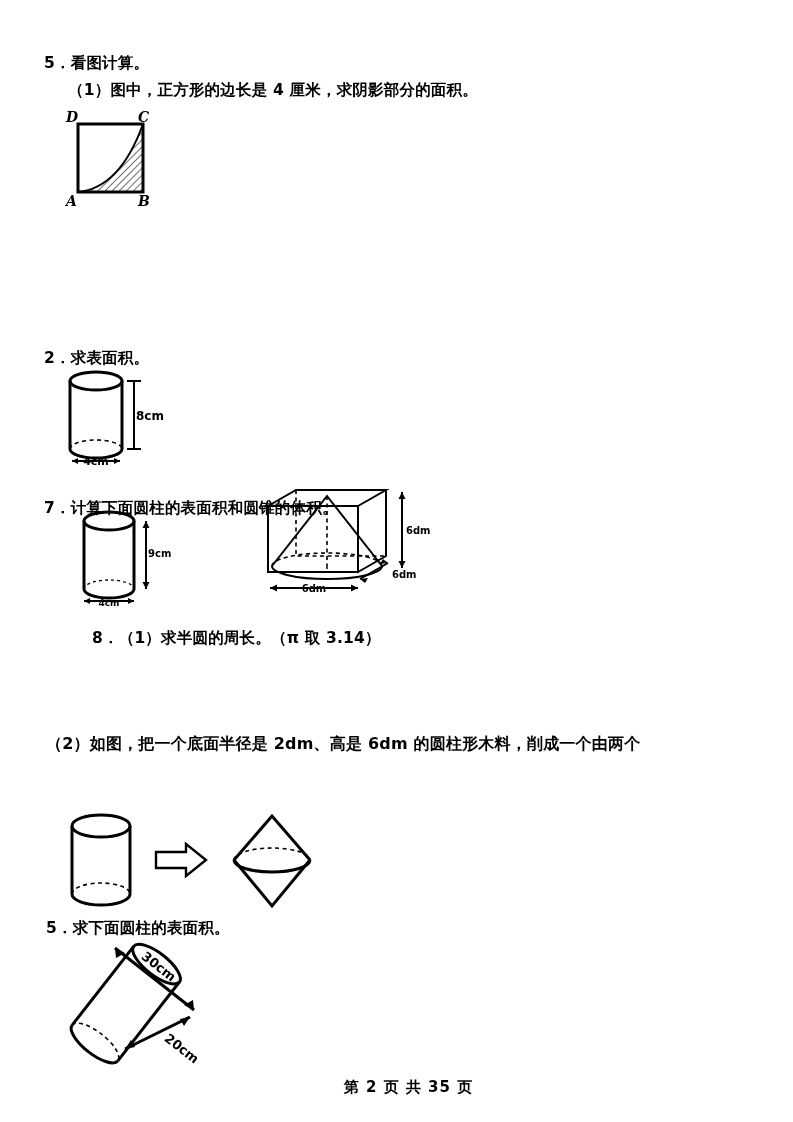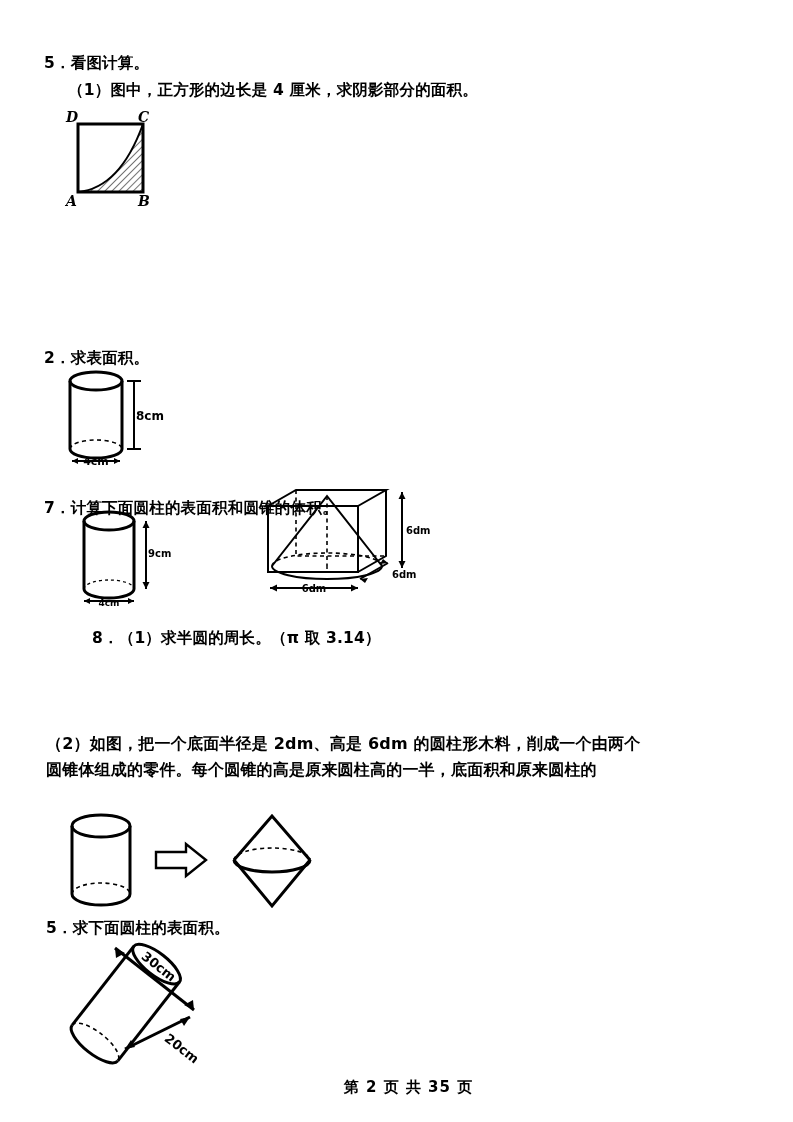--- a/index.html
+++ b/index.html
@@ -169,21 +169,20 @@
       <path d="M 100 104 l -7 -3.5 v 7 z" fill="#000"></path>
       <text class="lbl-s" x="56" y="108" font-size="10" text-anchor="middle">6dm</text>
     </svg>
   </div>
 
   <div class="q-line" style="left:44px; top:627px;margin-left:48px;">8．（1）求半圆的周长。（π 取 3.14）</div>
 
 
   <div class="para" style="left:46px; top:731px; width:700px;">
     <div>（2）如图，把一个底面半径是 2dm、高是 6dm 的圆柱形木料，削成一个由两个</div>
-    <div>圆锥体组成的零件。每个圆锥的高是原来圆柱高的一半，底面积和原来圆柱的</div>
   </div>
 
   <div class="fig" style="left:60px; top:808px;">
     <svg width="260" height="105" viewBox="0 0 260 105">
 
       <g>
         <path d="M 12 18 L 12 86" class="stroke-thick"></path>
         <path d="M 70 18 L 70 86" class="stroke-thick"></path>
         <ellipse cx="41" cy="18" rx="29" ry="11" class="stroke-thick"></ellipse>
         <path d="M 12 86 A 29 11 0 0 0 70 86" class="stroke-thick"></path>

